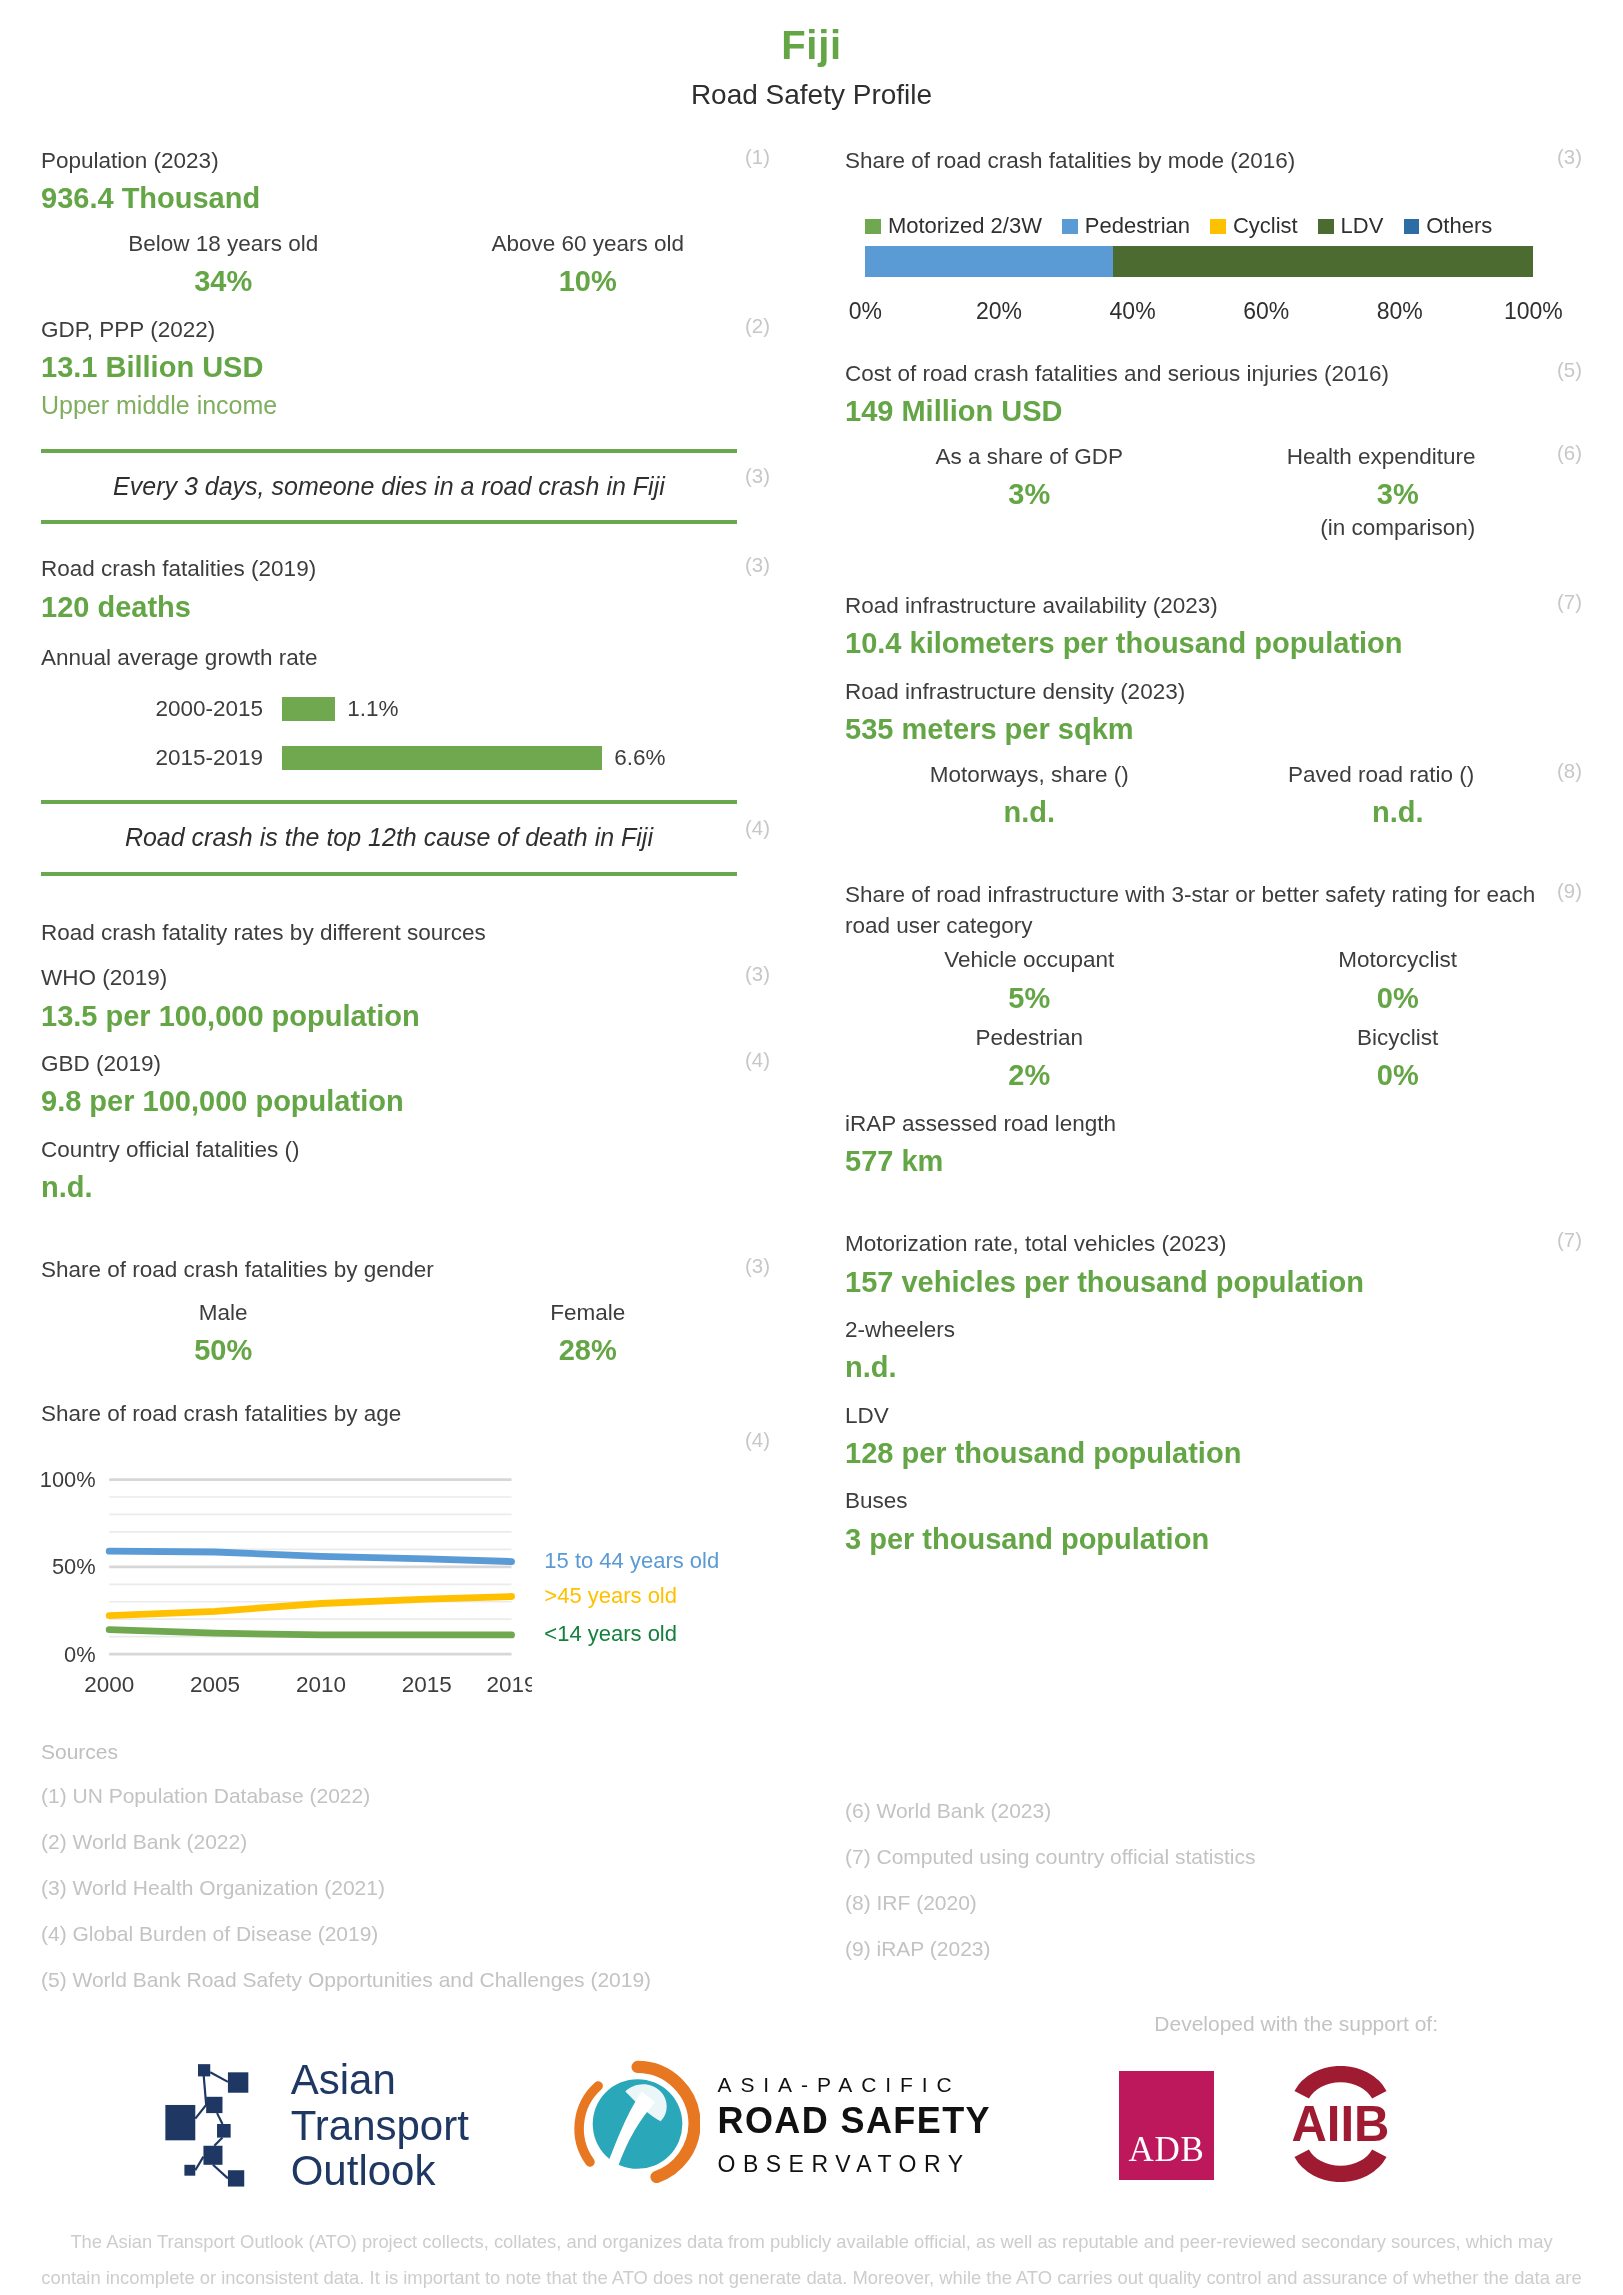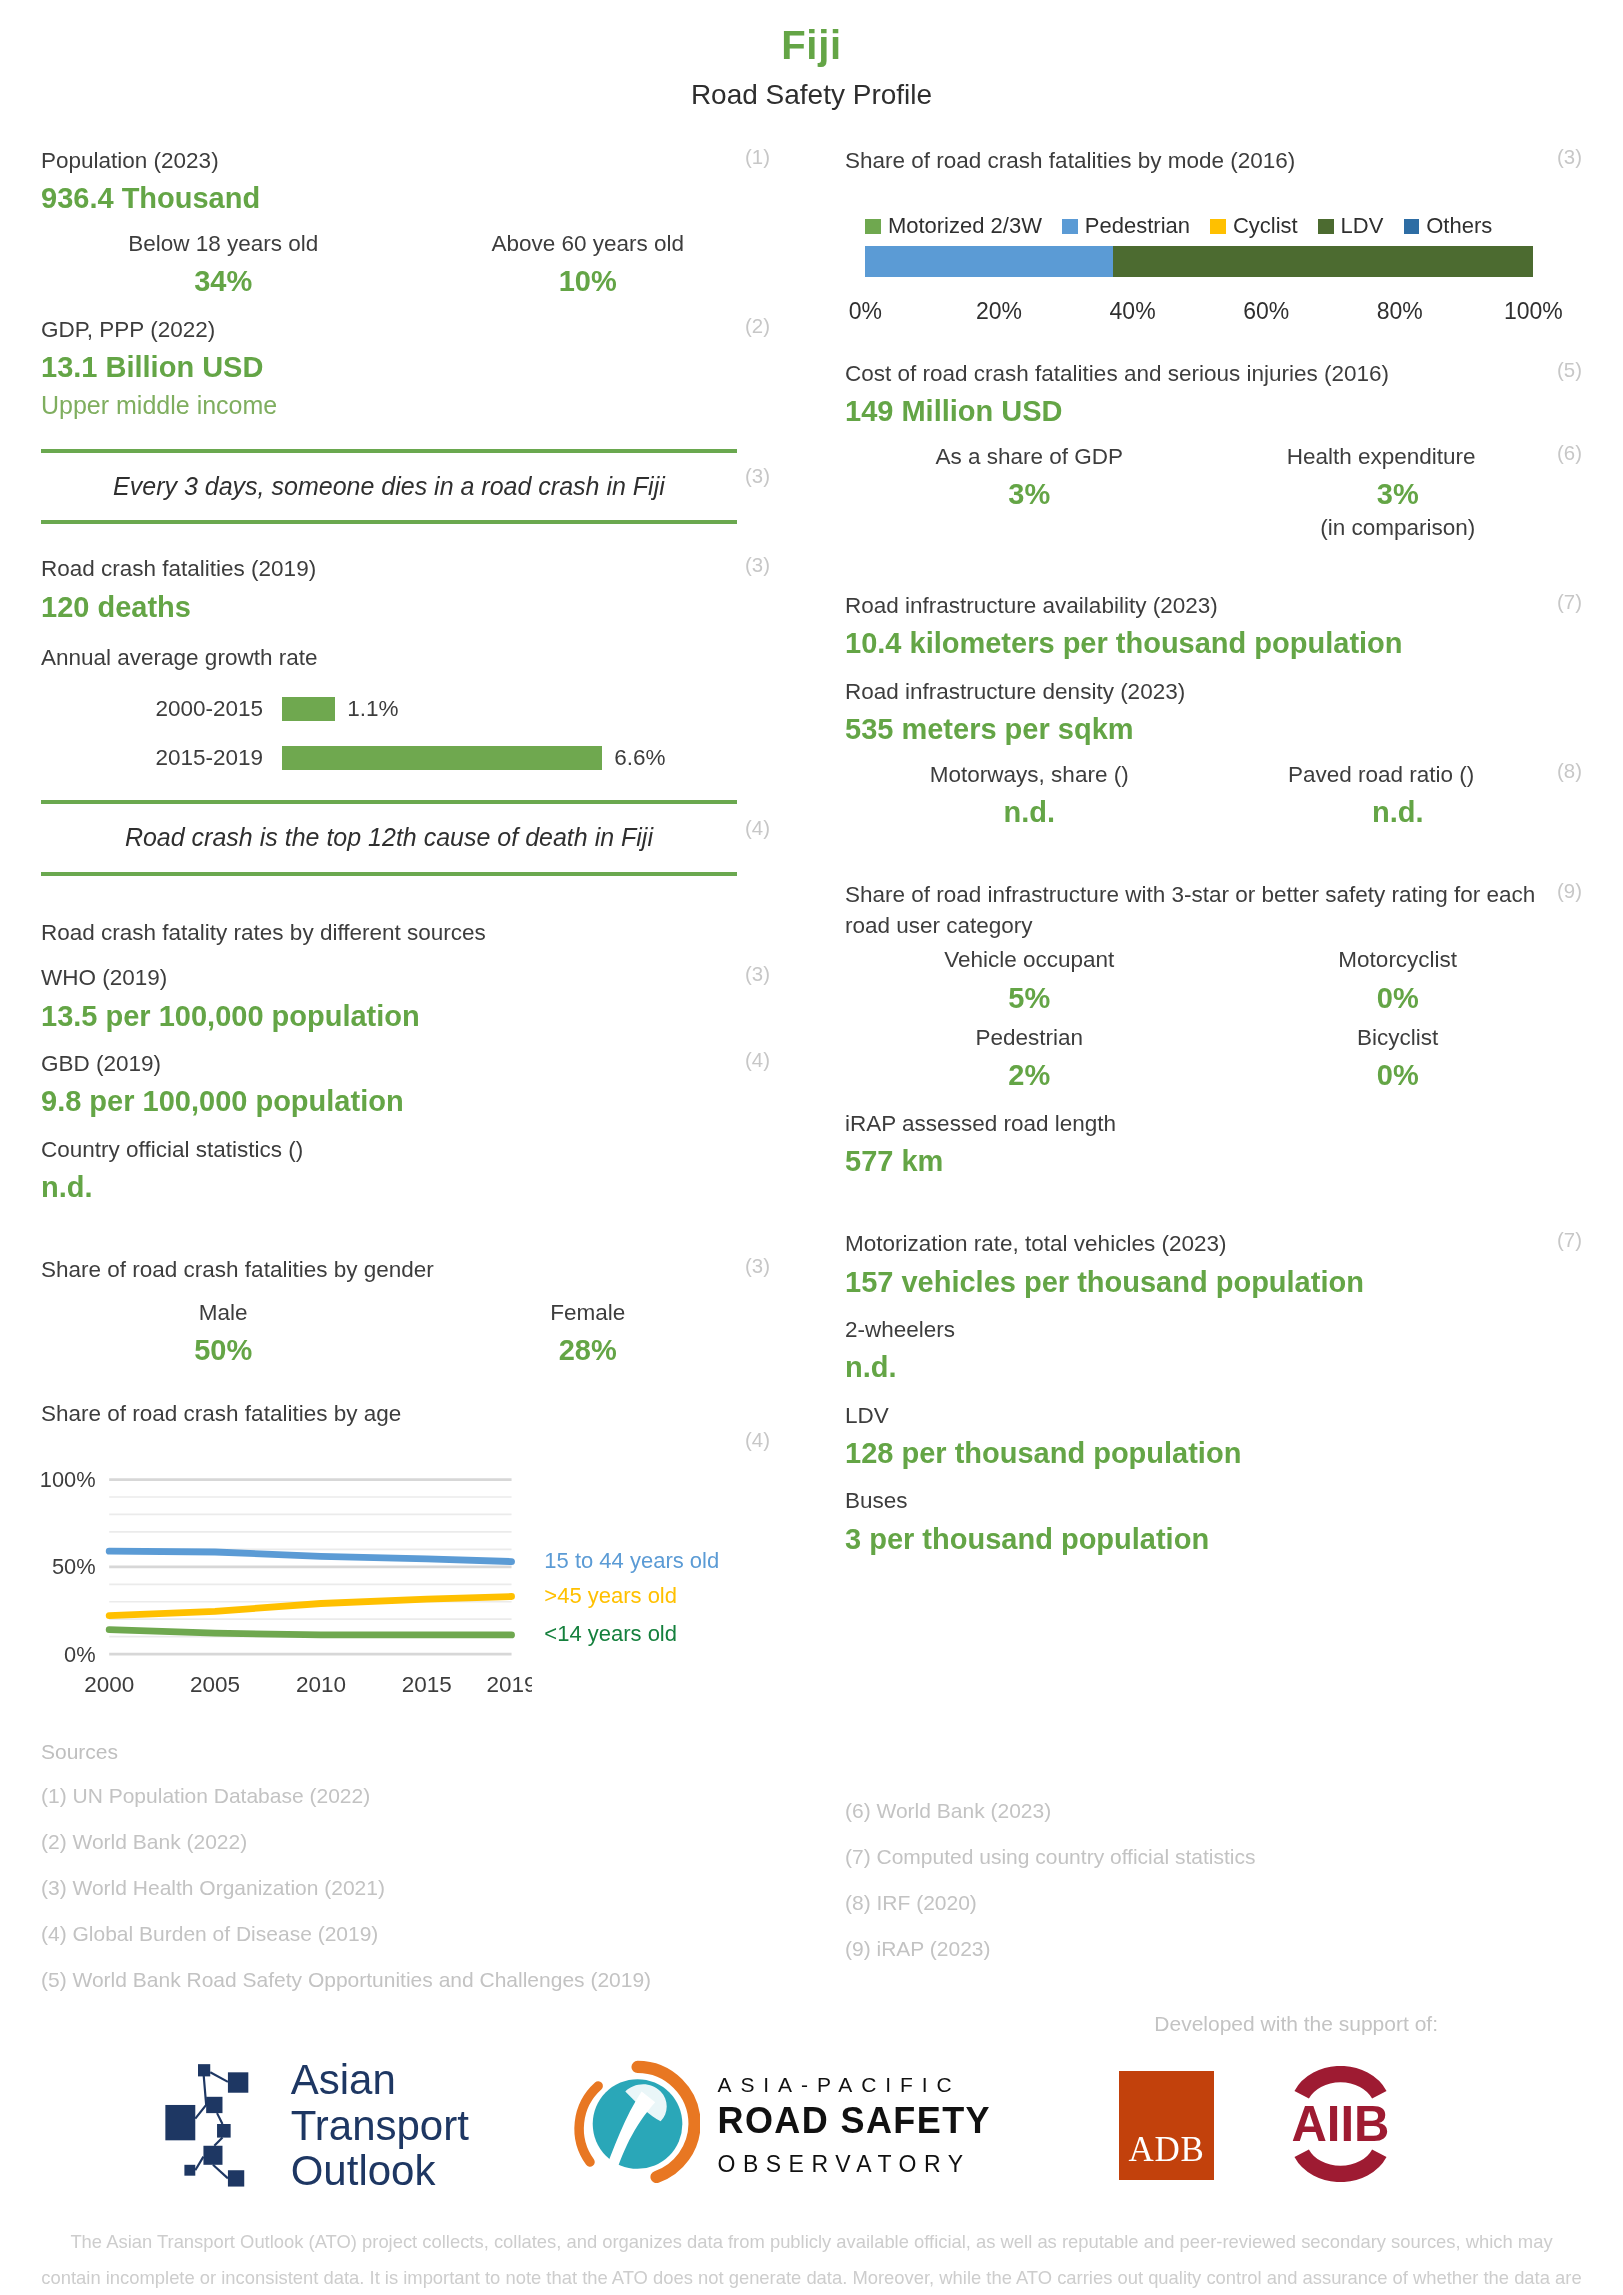--- a/index.html
+++ b/index.html
@@ -70,21 +70,21 @@
   .support{font-size:21px;color:#c3c3c3;text-align:right;margin:17.7px 144px 0 0;}
   .logos{display:flex;align-items:center;margin:20.4px 0 0 116px;}
   .ato{display:flex;align-items:center;}
   .ato-text{margin-left:17.7px;font-size:42px;line-height:1.08;font-weight:400;color:#1e3763;}
   .arso{display:flex;align-items:center;margin-left:102px;}
   .arso-text{margin-left:17.7px;color:#111;}
   .arso-l1{font-size:21px;letter-spacing:8.9px;}
   .arso-l2{font-size:36px;font-weight:700;letter-spacing:1.4px;margin-top:2.7px;}
   .arso-l3{font-size:23px;letter-spacing:7.5px;margin-top:9px;}
   .devlogos{display:flex;align-items:center;margin-left:auto;margin-right:170px;column-gap:55px;}
-  .adb{width:95px;height:109px;background:#c2410c;display:flex;align-items:flex-end;justify-content:center;}
+  .adb{width:95px;height:109px;background:#be185d;display:flex;align-items:flex-end;justify-content:center;}
   .adb span{color:#fff;font-family:"Liberation Serif",serif;font-size:35px;line-height:1;margin-bottom:12.3px;letter-spacing:0.7px;}
 
   .disclaimer{margin:30px auto 0 auto;max-width:1562px;text-align:center;
               font-size:18.4px;line-height:1.95;color:#cdcdcd;}
 </style>
 </head>
 <body>
 
 <div class="page">
 
@@ -161,21 +161,21 @@
         <div class="rowline mt-sm">
           <span class="lbl">WHO (2019)</span>
           <span class="ref">(3)</span>
         </div>
         <div class="val">13.5 per 100,000 population</div>
         <div class="rowline mt-sm">
           <span class="lbl">GBD (2019)</span>
           <span class="ref">(4)</span>
         </div>
         <div class="val">9.8 per 100,000 population</div>
-        <div class="lbl mt-sm">Country official statistics ()</div>
+        <div class="lbl mt-sm">Country official fatalities ()</div>
         <div class="val">n.d.</div>
       </div>
 
       <div class="sect mt-xl">
         <div class="rowline">
           <span class="lbl">Share of road crash fatalities by gender</span>
           <span class="ref">(3)</span>
         </div>
         <div class="pair">
           <div class="cell">

